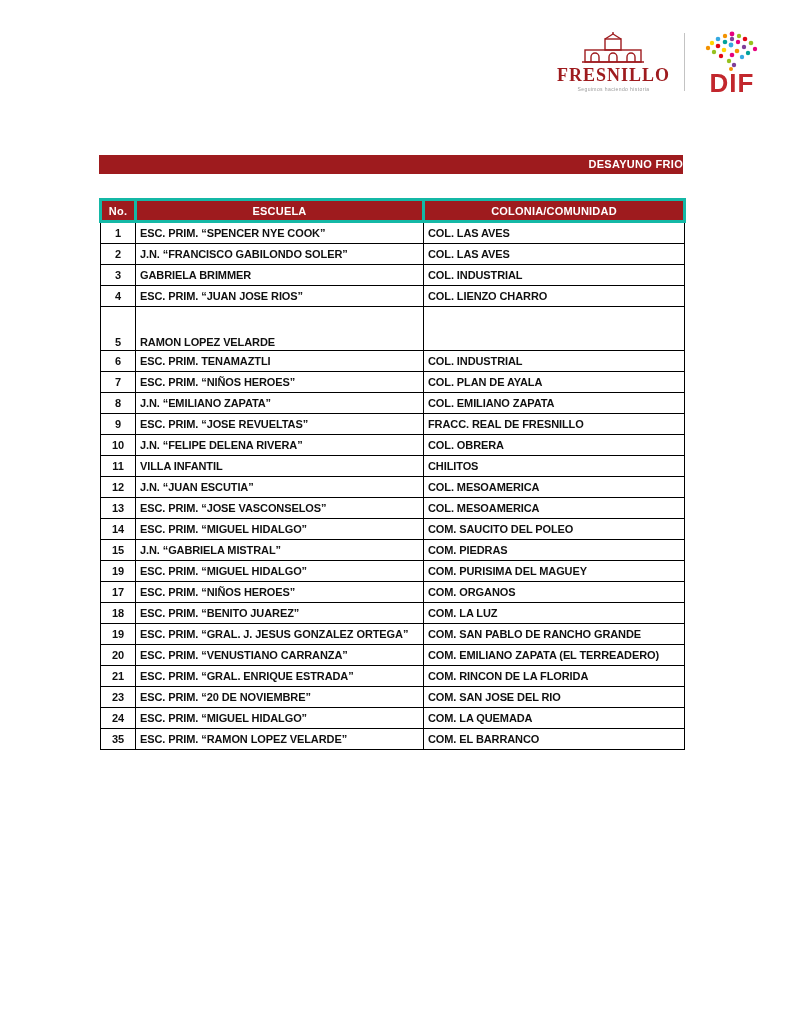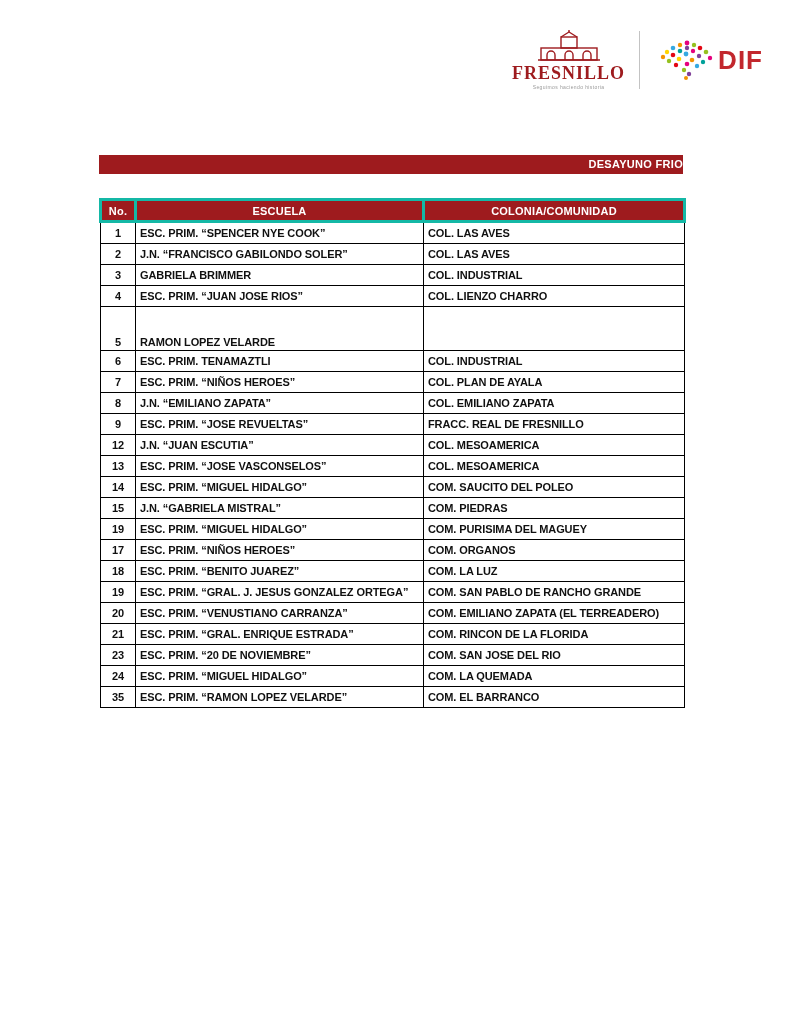--- a/index.html
+++ b/index.html
@@ -43,21 +43,21 @@
     margin-top: 2px;
   }
   .logo-divider {
     width: 1px;
     height: 58px;
     background: #c3c3c3;
     margin-right: 16px;
   }
   .dif {
     display: flex;
-    flex-direction: row;
+    flex-direction: column;
     align-items: center;
   }
   .dif-name {
     color: #C2272D;
     font-weight: bold;
     font-size: 26px;
     line-height: 0.85;
     letter-spacing: 1px;
   }
 
@@ -227,20 +227,30 @@
           <td class="num">8</td>
           <td>J.N. “EMILIANO ZAPATA”</td>
           <td>COL. EMILIANO ZAPATA</td>
         </tr>
         <tr>
           <td class="num">9</td>
           <td>ESC. PRIM. “JOSE REVUELTAS”</td>
           <td>FRACC. REAL DE FRESNILLO</td>
         </tr>
         <tr>
+          <td class="num">10</td>
+          <td>J.N. “FELIPE DELENA RIVERA”</td>
+          <td>COL. OBRERA</td>
+        </tr>
+        <tr>
+          <td class="num">11</td>
+          <td>VILLA INFANTIL</td>
+          <td>CHILITOS</td>
+        </tr>
+        <tr>
           <td class="num">12</td>
           <td>J.N. “JUAN ESCUTIA”</td>
           <td>COL. MESOAMERICA</td>
         </tr>
         <tr>
           <td class="num">13</td>
           <td>ESC. PRIM. “JOSE VASCONSELOS”</td>
           <td>COL. MESOAMERICA</td>
         </tr>
         <tr>

